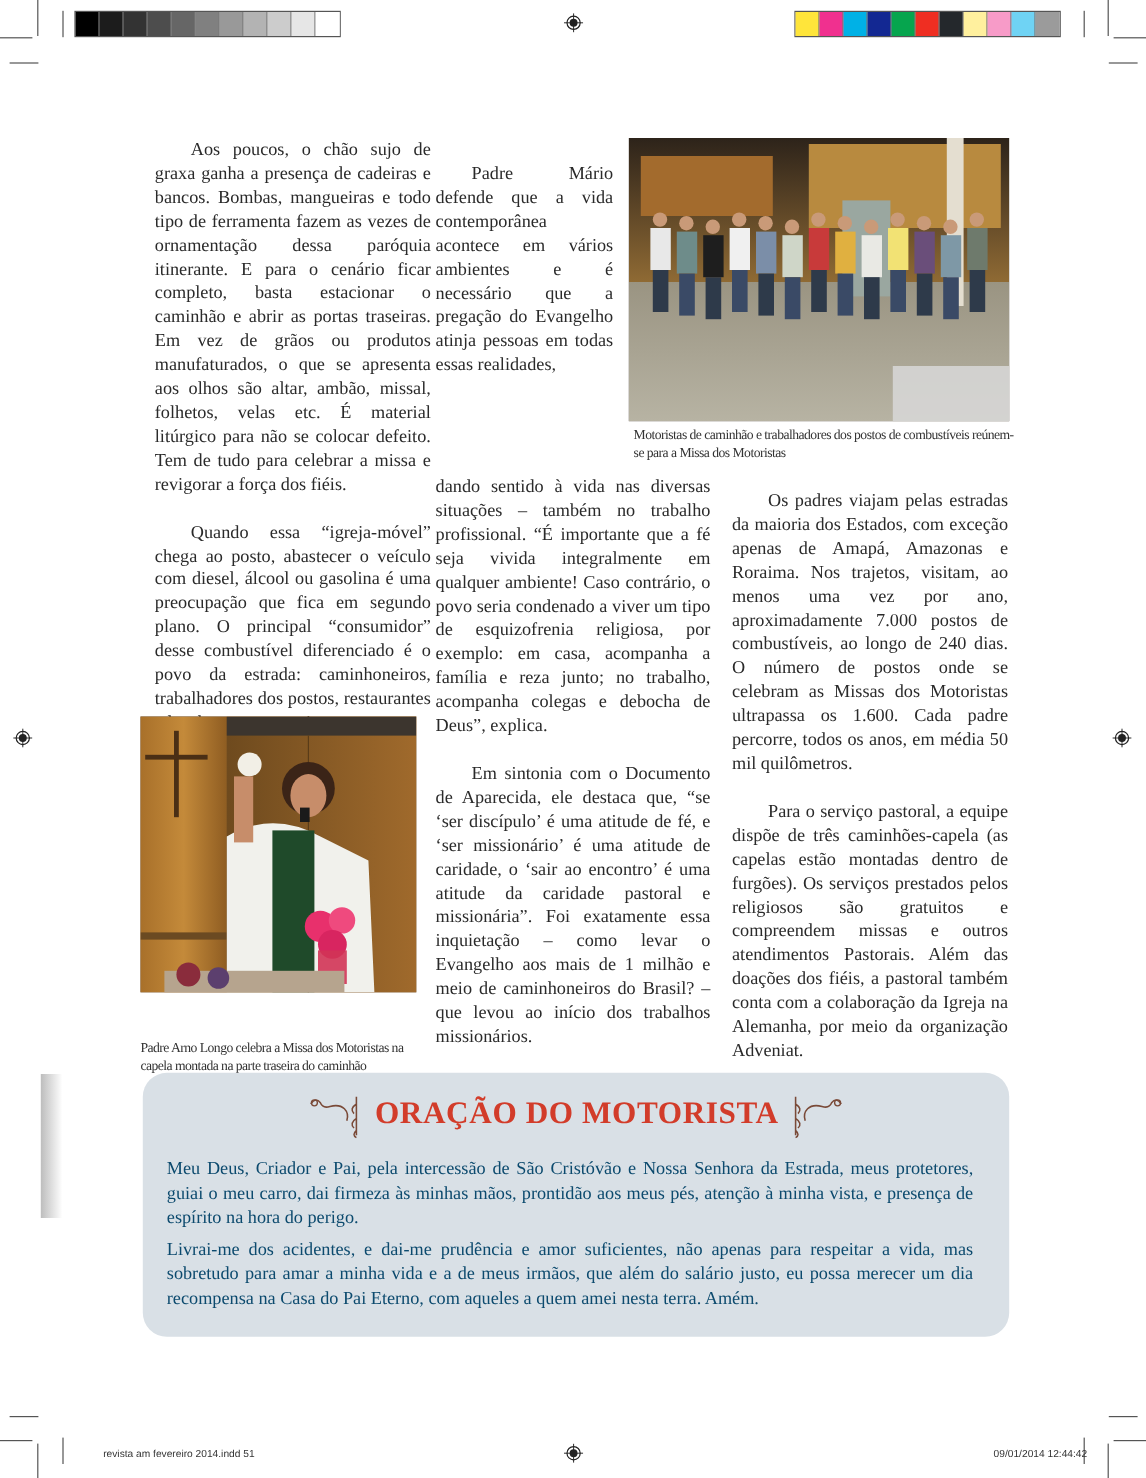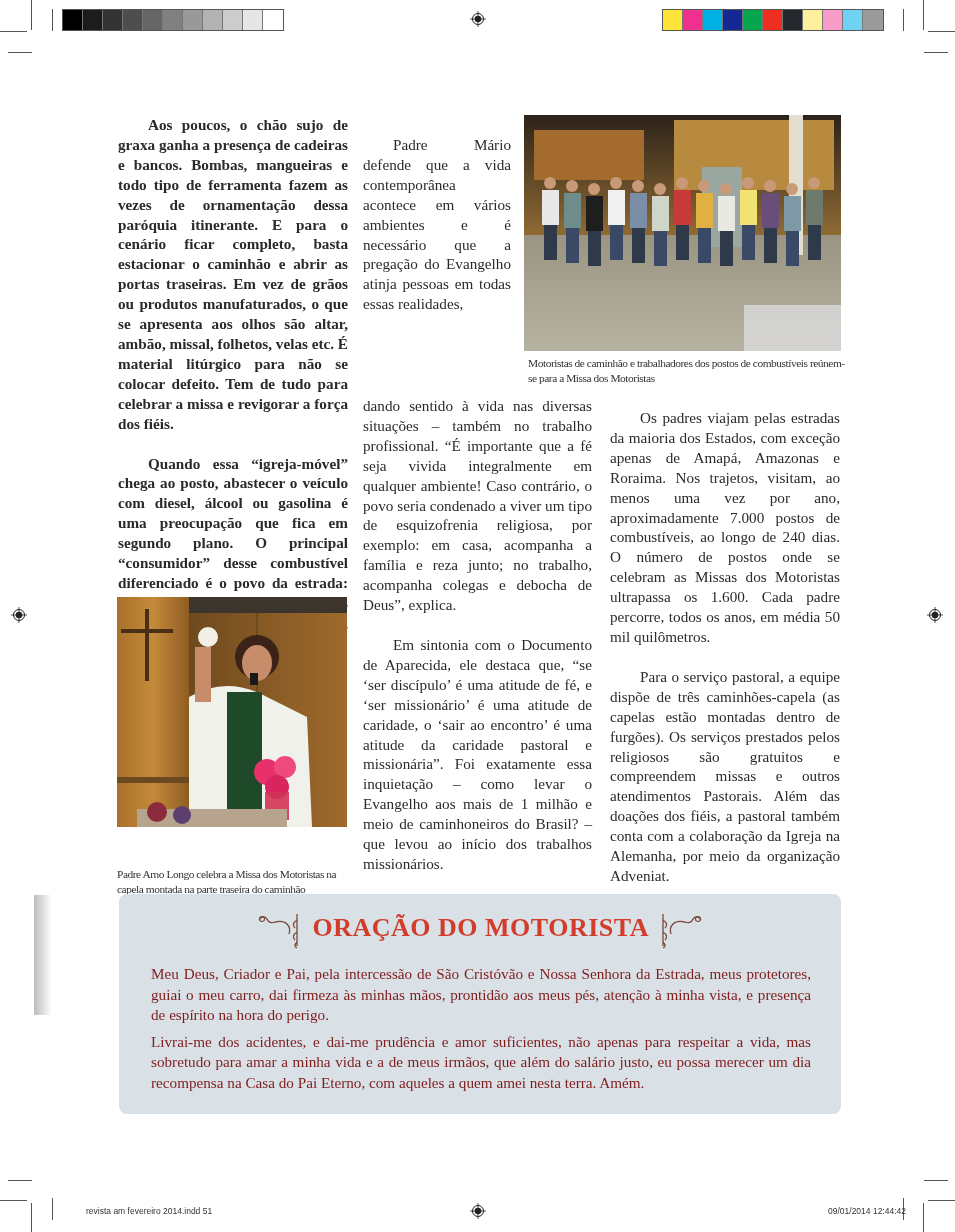--- a/index.html
+++ b/index.html
@@ -14,24 +14,24 @@
   .swatch:last-child { border-right:none; }
   .reg { position:absolute; width:16px; height:16px; }
   
   .col { position:absolute; font-size:15.2px; line-height:19.9px; text-align:justify; hyphens:manual; }
   .col p { margin:0; }
   .col p.indent { text-indent:30px; }
   .col p.gap { margin-top:20px; }
   .caption { position:absolute; font-size:11.4px; line-height:15px; letter-spacing:-0.45px; color:#333; }
   .photo { position:absolute; overflow:hidden; }
   
-  .prayer { position:absolute; left:119px; top:894px; width:722px; height:220px; background:#d9e0e6; border-radius:8px; }
+  .prayer { position:absolute; left:119px; top:894px; width:722px; height:220px; background:#d9e0e6; border-radius:20px; }
   .prayer-title { position:absolute; left:0; right:0; top:16px; text-align:center; font-size:26px; color:#d23c2a; letter-spacing:0.5px; font-weight:bold; }
   .prayer-title .orn { display:inline-block; vertical-align:middle; width:48px; height:40px; }
-  .prayer-text { position:absolute; left:32px; right:30px; top:70px; font-size:15.2px; line-height:20.5px; text-align:justify; color:#7f1d1d; }
+  .prayer-text { position:absolute; left:20px; right:30px; top:70px; font-size:15.2px; line-height:20.5px; text-align:justify; color:#0c4a6e; }
   .prayer-text p { margin:0 0 6px 0; }
   .footer-text { position:absolute; font-family:"Liberation Sans", sans-serif; font-size:8.5px; color:#333;padding-left:20px; }
 </style>
 </head>
 <body>
 
 <div>
   <div class="line-v" style="left:31px;top:0;height:30px;"></div>
   <div class="line-h" style="left:0;top:31px;width:27px;"></div>
   <div class="line-h" style="left:8px;top:52px;width:24px;"></div>
@@ -103,21 +103,21 @@
 </svg>
 <svg class="reg" style="left:470px;top:1203px;" viewBox="0 0 16 16">
   <circle cx="8" cy="8" r="5.5" fill="none" stroke="#222" stroke-width="1"></circle>
     <circle cx="8" cy="8" r="3.3" fill="#222"></circle>
   <line x1="0" y1="8" x2="16" y2="8" stroke="#222" stroke-width="0.8"></line>
     <line x1="8" y1="0" x2="8" y2="16" stroke="#222" stroke-width="0.8"></line>
 </svg>
 
 <div class="abs" style="left:34px;top:895px;width:18px;height:120px;background:linear-gradient(90deg,#bdbdbd,rgba(255,255,255,0));"></div>
 
-<div class="col" style="left:118px;top:115px;width:230px;font-weight:bold;">
+<div class="col" style="left:129px;top:115px;width:230px;">
   <p class="indent">Aos poucos, o chão sujo de graxa ganha a presença de cadeiras e bancos. Bombas, mangueiras e todo tipo de ferramenta fazem as vezes de ornamentação dessa paróquia itinerante. E para o cenário ficar completo, basta estacionar o caminhão e abrir as portas traseiras. Em vez de grãos ou produtos manufaturados, o que se apresenta aos olhos são altar, ambão, missal, folhetos, velas etc. É material litúrgico para não se colocar defeito. Tem de tudo para celebrar a missa e revigorar a força dos fiéis.</p>
   <p class="indent gap">Quando essa “igreja-móvel” chega ao posto, abastecer o veículo com diesel, álcool ou gasolina é uma preocupação que fica em segundo plano. O principal “consumidor” desse combustível diferenciado é o povo da estrada: caminhoneiros, trabalhadores dos postos, restaurantes e lanchonetes, motoristas</p>
 </div>
 
 <div class="photo" style="left:117px;top:597px;width:230px;height:230px;background:#7a5426;">
   <svg width="230" height="230" viewBox="0 0 230 230">
     <defs>
       <linearGradient id="wood1" x1="0" x2="1">
           <stop offset="0" stop-color="#a8702a"></stop>
           <stop offset="0.5" stop-color="#c48a3a"></stop>

